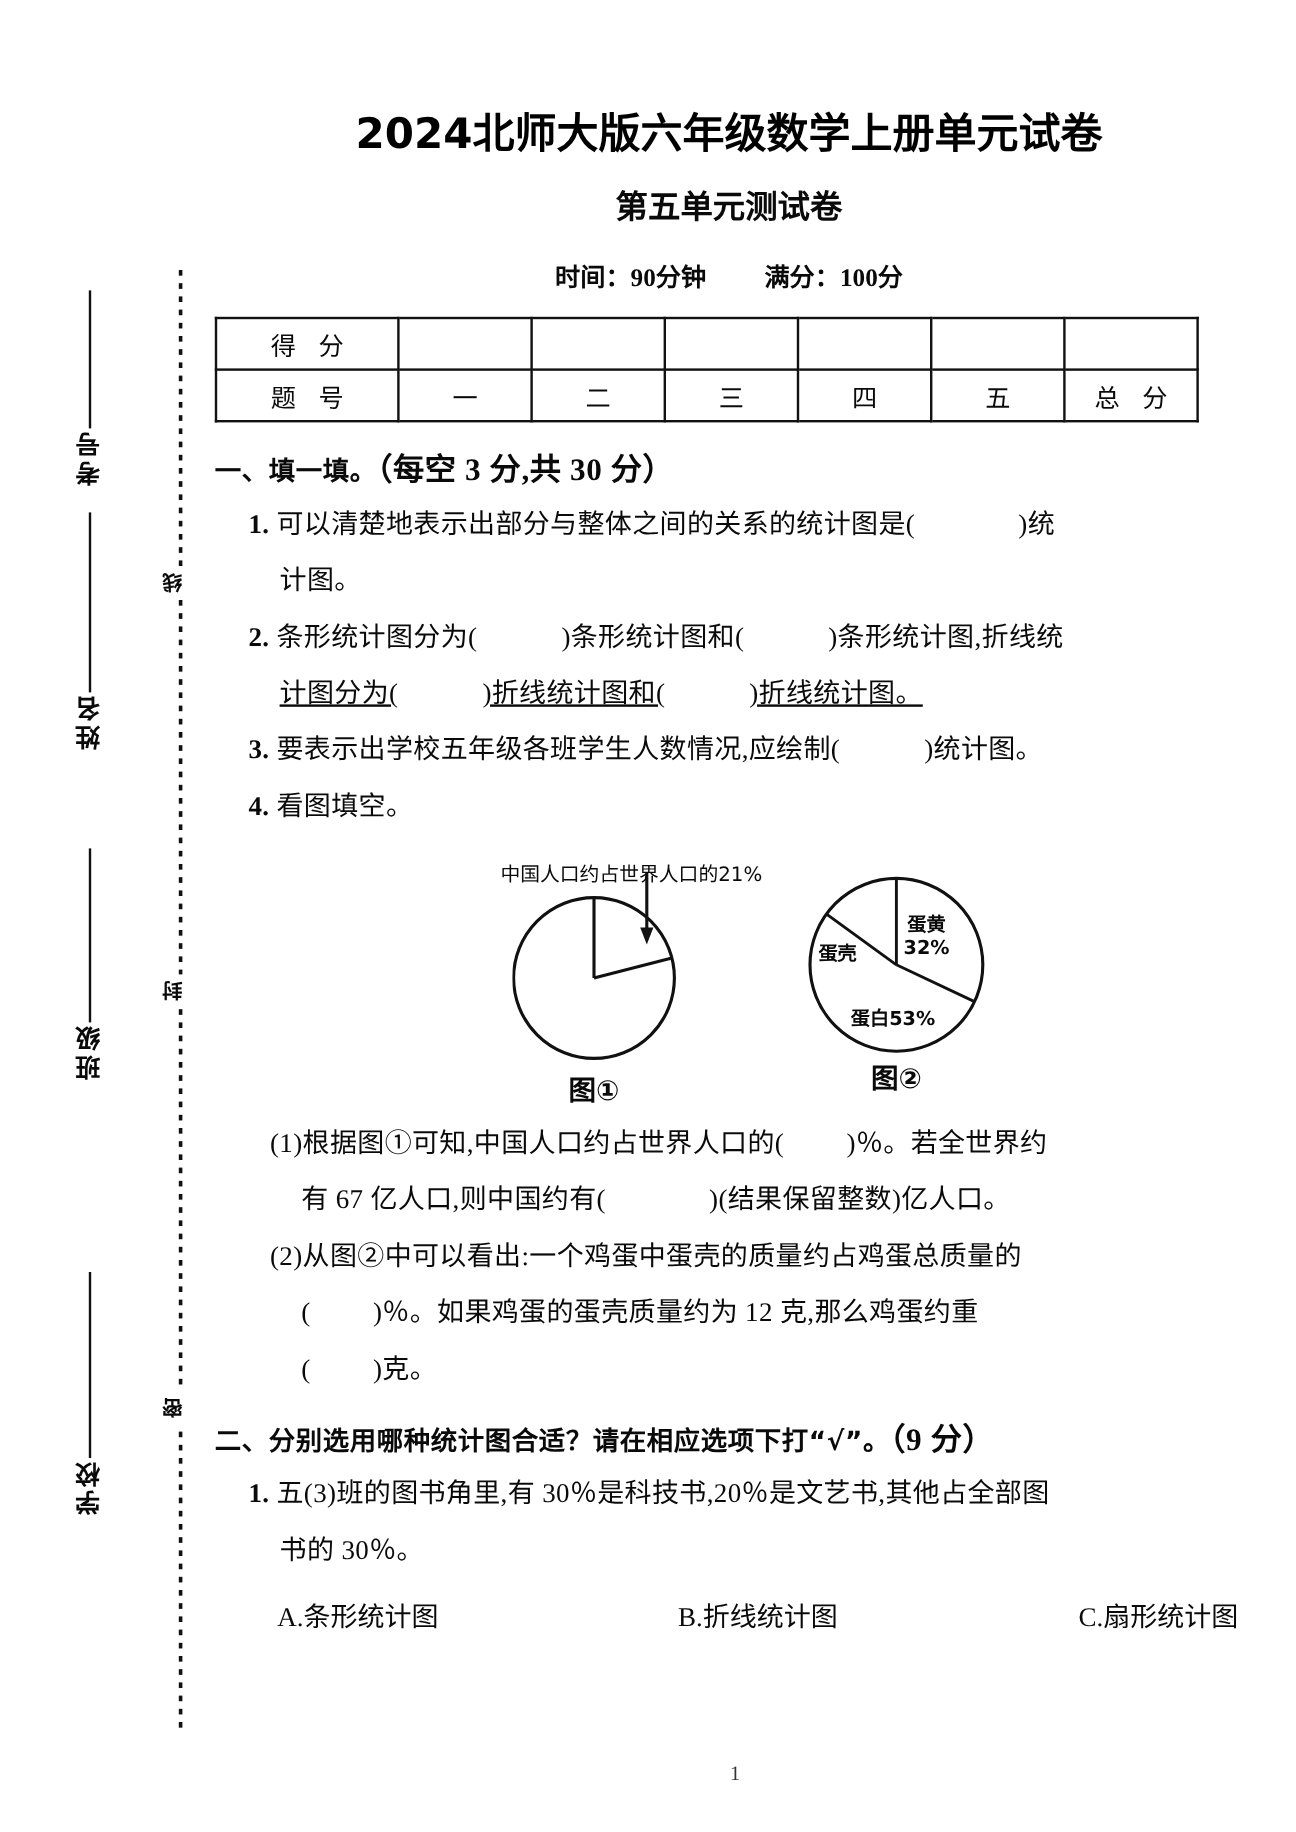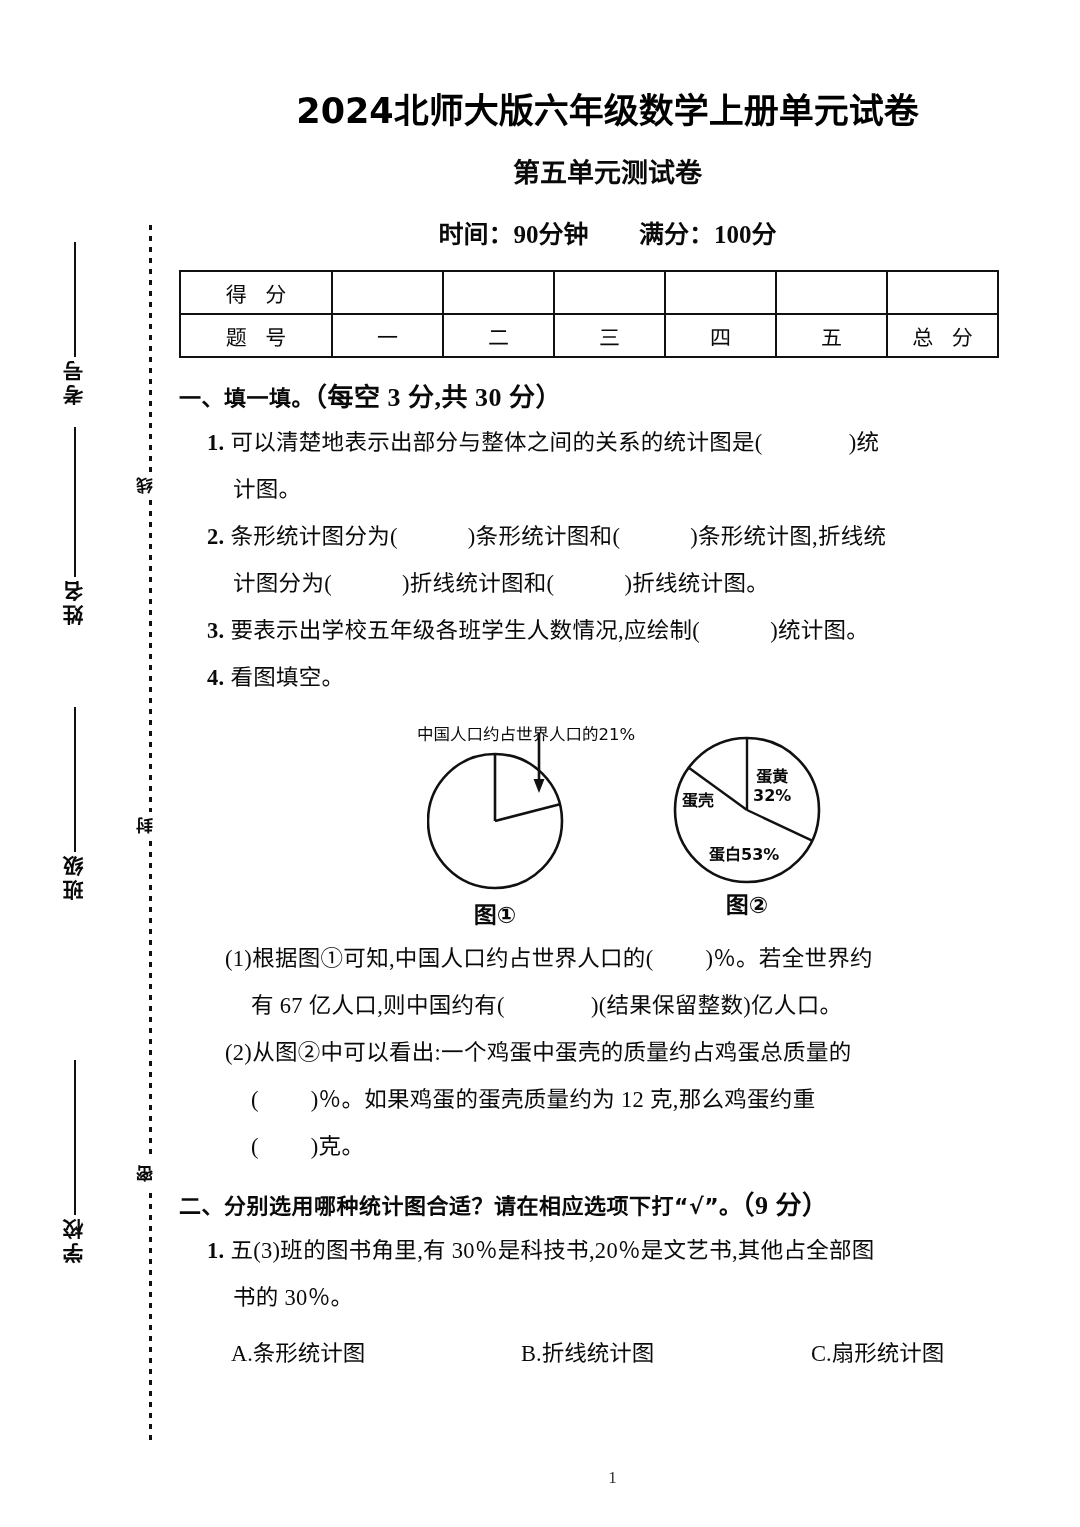--- a/index.html
+++ b/index.html
@@ -96,21 +96,21 @@
     text-align: center;
     font-family: "DejaVu Sans", "Liberation Sans", sans-serif;
     font-weight: 700;
     font-size: 27px;
     padding-right: 10px;
   }
   #title-meta {
     margin: 24px 0 0 0;
     text-align: center;
     font-weight: 700;
-    font-size: 25px;
+    font-size: 21px;
     padding-right: 10px;
   }
   #title-meta .gap { display: inline-block; width: 38px; }
 
   
   #score-table {
     margin: 20px 0 0 4px;
     border-collapse: collapse;
     width: 820px;
     table-layout: fixed;
@@ -163,20 +163,21 @@
     margin: 0 0 0 46px;
     text-indent: -26px;
     padding-left: 26px;
     letter-spacing: 0.3px;
   }
 
   .opts {
     margin: 14px 0 0 52px;
     font-size: 22.5px;
     display: flex;
+    justify-content: space-between;
   }
   .opts .opt:nth-child(1) { width: 290px; }
   .opts .opt:nth-child(2) { width: 290px; }
 
   
   #figures {
     margin: 10px 0 0 0;
     position: relative;
     height: 210px;
   }
@@ -290,21 +291,21 @@
       <span>可以清楚地表示出部分与整体之间的关系的统计图是(</span><span class="blank-l"></span><span>)统</span>
     </div>
     <div class="q" style="text-indent:0;">
       <span>计图。</span>
     </div>
 
     <div class="q">
       <span class="num">2.</span>
       <span>条形统计图分为(</span><span class="blank-m"></span><span>)条形统计图和(</span><span class="blank-m"></span><span>)条形统计图,折线统</span>
     </div>
-    <div class="q" style="text-indent:0;">
+    <div class="q" style="text-indent:0;text-decoration:underline;">
       <span>计图分为(</span><span class="blank-m"></span><span>)折线统计图和(</span><span class="blank-m"></span><span>)折线统计图。</span>
     </div>
 
     <div class="q">
       <span class="num">3.</span>
       <span>要表示出学校五年级各班学生人数情况,应绘制(</span><span class="blank-m"></span><span>)统计图。</span>
     </div>
 
     <div class="q">
       <span class="num">4.</span>

